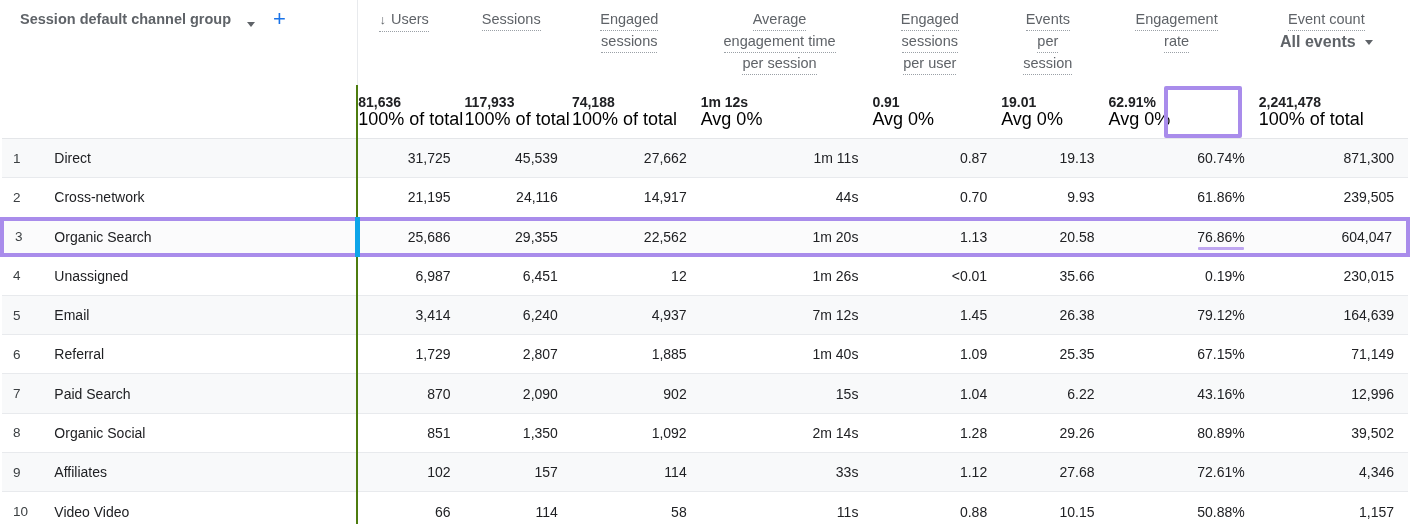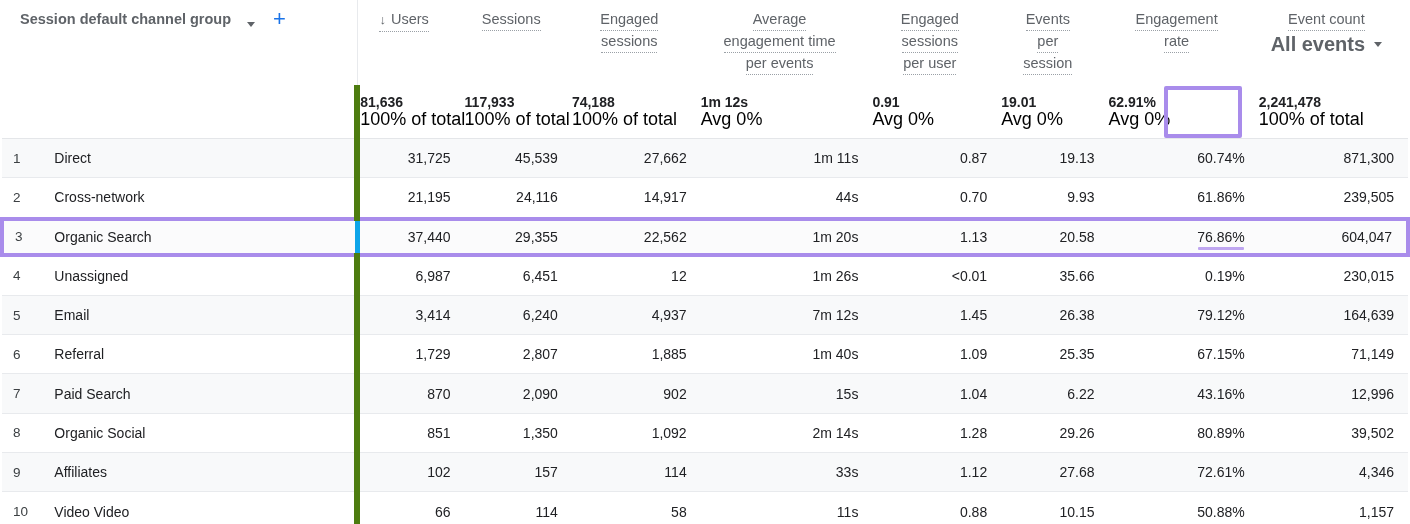--- a/index.html
+++ b/index.html
@@ -106,21 +106,21 @@
     vertical-align: baseline;
   }
   .allevents-row {
     display: flex;
     align-items: center;
     justify-content: flex-end;
     gap: 9px;
     margin-top: 2px;
   }
   .allevents-label {
-    font-size: 20px;
+    font-size: 16px;
     color: #5f6368;
     white-space: nowrap;
   }
   .caret-sm {
     display: inline-block;
     width: 0; height: 0;
     border-left: 4.5px solid transparent;
     border-right: 4.5px solid transparent;
     border-top: 5px solid #5f6368;
   }
@@ -199,21 +199,21 @@
     display: block;
     text-align: left;
     padding-left: 18px;
     color: #202124;
     white-space: nowrap;
   }
 
   
   tbody td.sep,
   thead tr.totals-row td.sep {
-    border-right: 6px solid #4d7c0f;
+    border-right: 2px solid #4d7c0f;
   }
   thead tr.head-row th.sep {
     border-right: 1px solid #e8eaed;
   }
 
   
   tr.row-highlight td {
     background: #fbfbfc;
     border-top: 4px solid #a98ceb;
     border-bottom: 4px solid #a98ceb;
@@ -284,21 +284,21 @@
           <div class="head-inner">
             <span class="metric-label">Engaged</span>
             <span class="metric-label">sessions</span>
           </div>
         </th>
 
         <th>
           <div class="head-inner">
             <span class="metric-label">Average</span>
             <span class="metric-label">engagement time</span>
-            <span class="metric-label">per events</span>
+            <span class="metric-label">per session</span>
           </div>
         </th>
 
         <th>
           <div class="head-inner">
             <span class="metric-label">Engaged</span>
             <span class="metric-label">sessions</span>
             <span class="metric-label">per user</span>
           </div>
         </th>
@@ -459,21 +459,21 @@
           </td>
         </tr>
         <tr class="row-highlight">
           <td>
             <span class="cell-rank">3</span>
           </td>
           <td class="sep">
             <span class="cell-dim">Organic Search</span>
           </td>
           <td>
-            <span class="cell-num">37,440</span>
+            <span class="cell-num">25,686</span>
           </td>
           <td>
             <span class="cell-num">29,355</span>
           </td>
           <td>
             <span class="cell-num">22,562</span>
           </td>
           <td>
             <span class="cell-num">1m 20s</span>
           </td>

